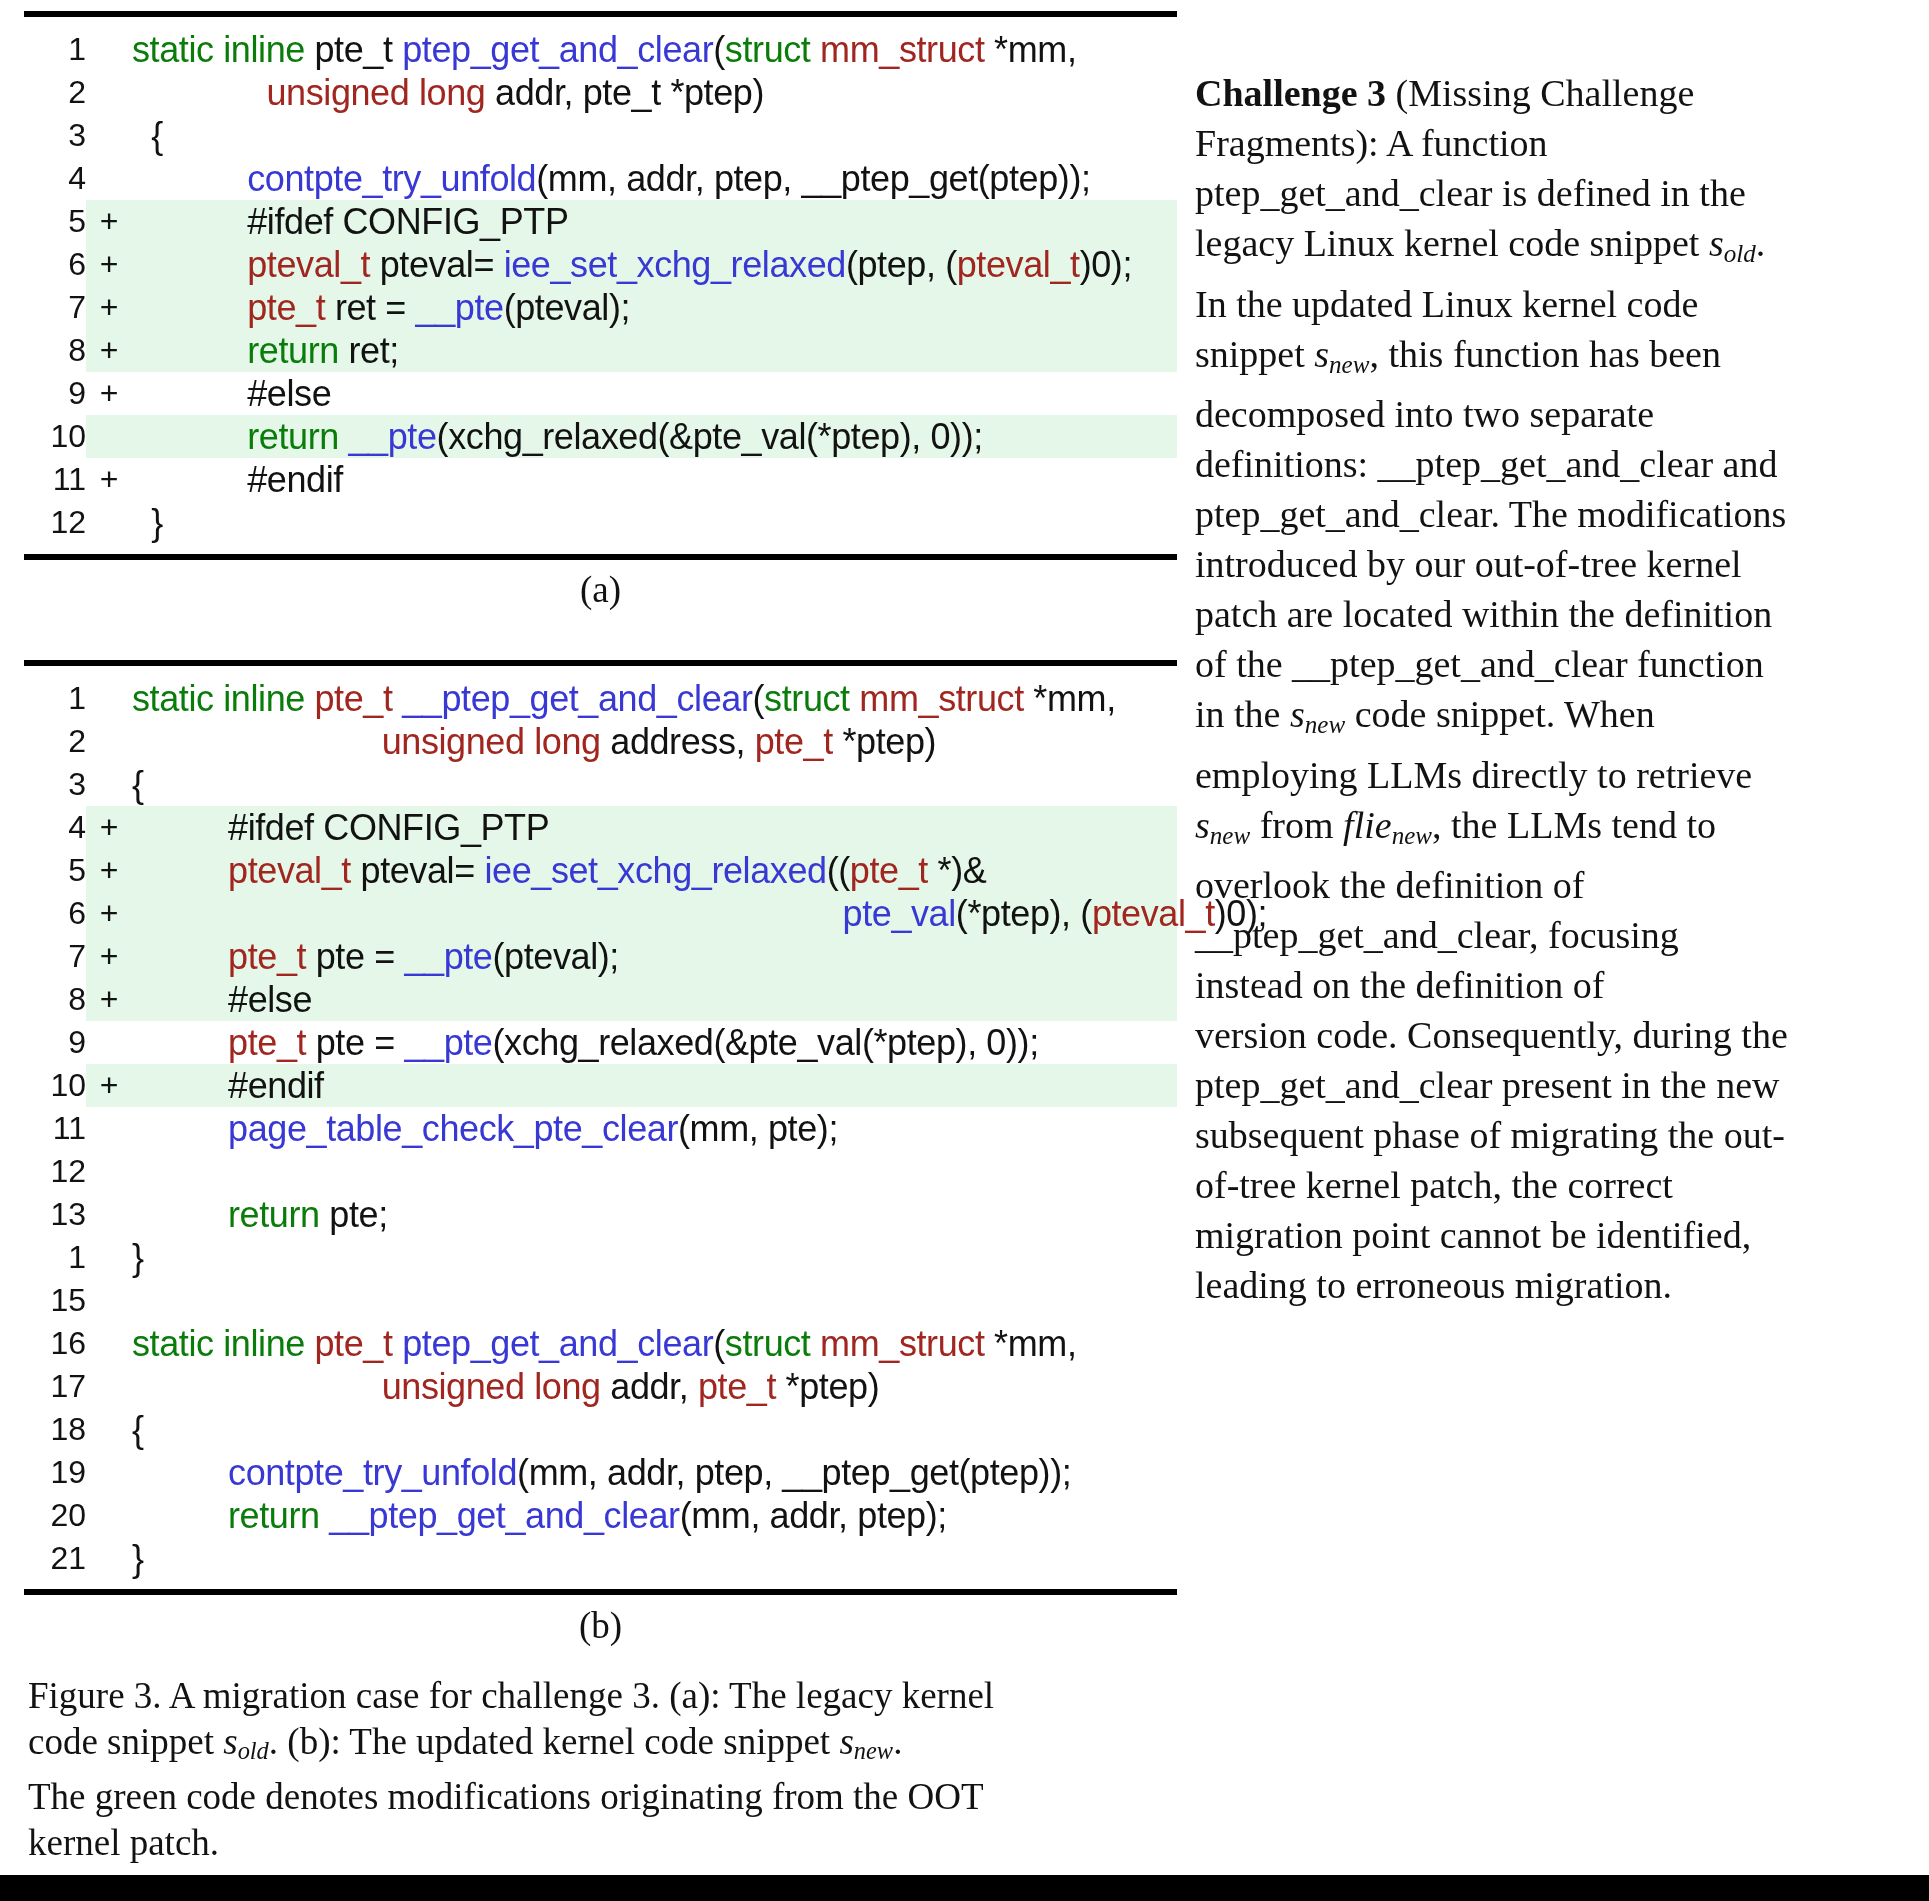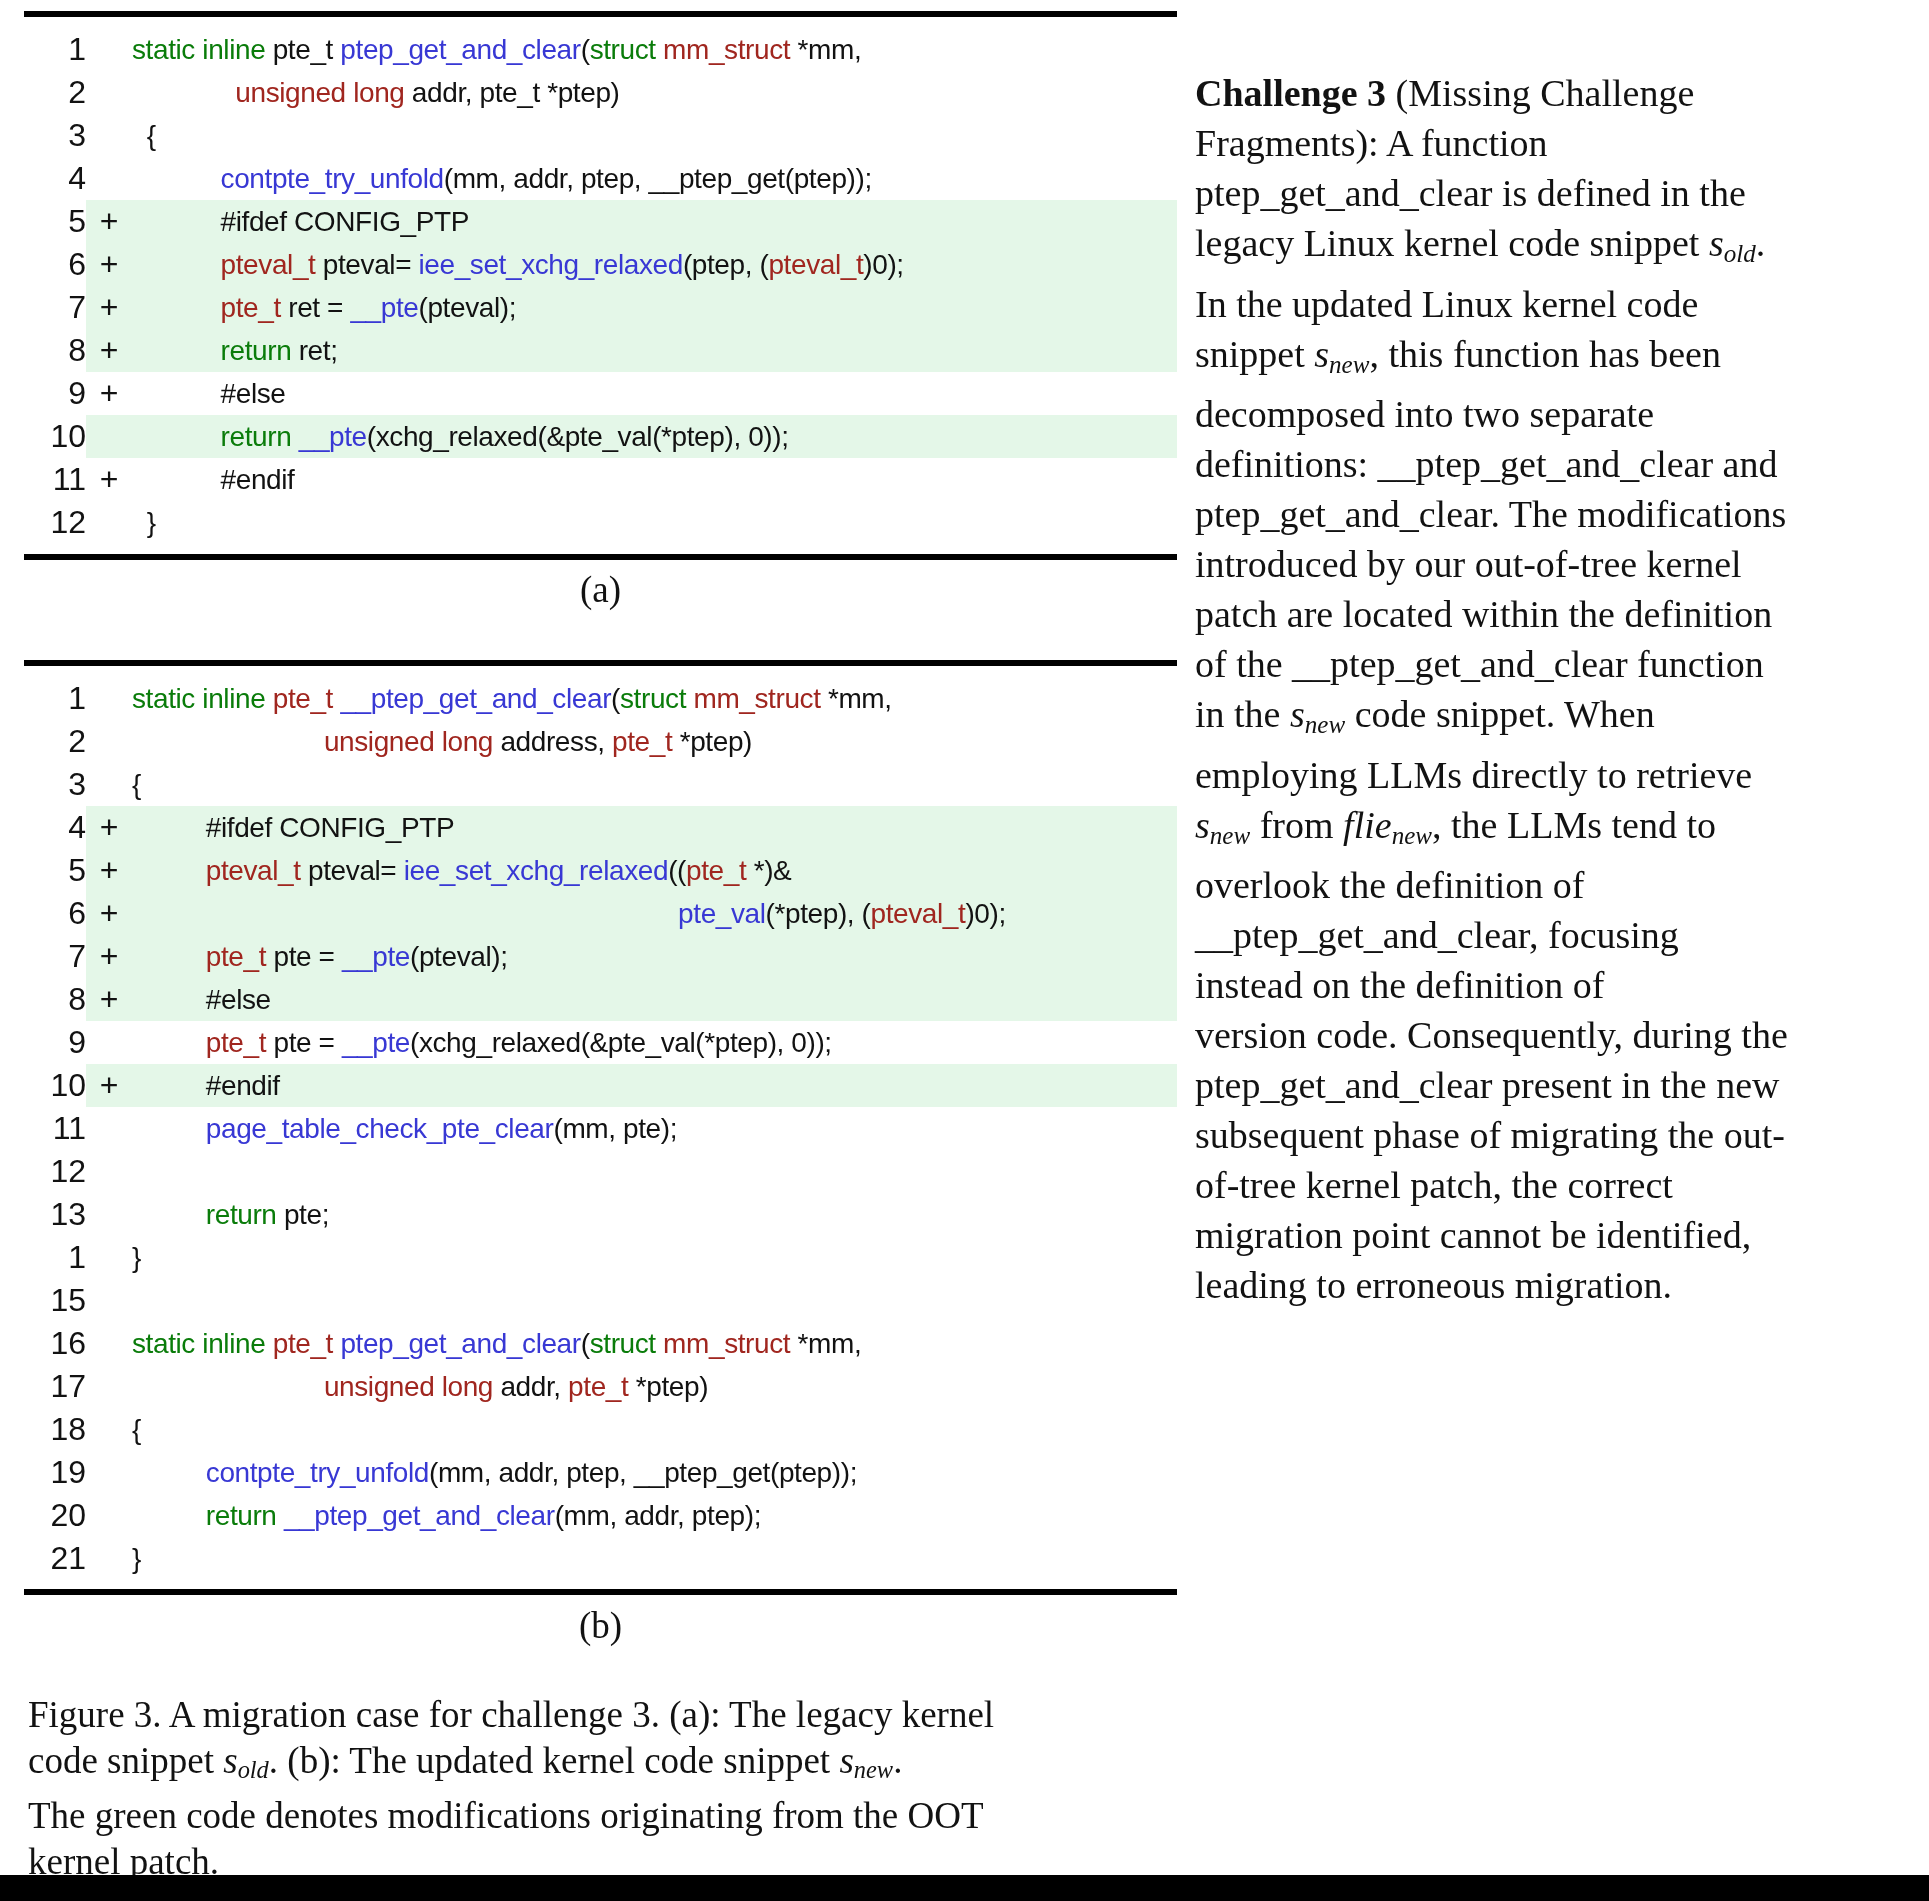--- a/index.html
+++ b/index.html
@@ -16,30 +16,30 @@
 
   .crow{display:flex;height:43px;line-height:43px;}
   .num{flex:none;width:62px;text-align:right;
        font-family:"Liberation Sans",sans-serif;font-size:32px;color:#121212;
        white-space:pre;}
   .rest{flex:1;display:flex;min-width:0;}
   .rest.hl{background:#e4f7e8;}
   .plus{flex:none;width:46px;text-align:center;
         font-family:"Liberation Sans",sans-serif;font-size:32px;color:#121212;}
   .ctext{flex:1;white-space:pre;font-family:"Liberation Sans",sans-serif;
-         font-size:28px;letter-spacing:-0.4px;}
+         font-size:36px;letter-spacing:-0.4px;}
   .k{color:#121212;}
   .g{color:#0a7c0a;}
   .b{color:#3838d4;}
   .r{color:#a0261f;}
 
   .panel-label{width:1153px;margin-left:24px;text-align:center;
                font-size:37px;line-height:48px;padding-top:6.4px;}
 
-  .caption{margin:42px 0 0 28px;width:1215px;}
+  .caption{margin:23px 0 0 28px;width:1215px;}
   .caption .pline{font-size:37px;line-height:46px;white-space:pre;}
 
   
   .right-col{position:absolute;left:1195px;top:68px;width:735px;}
   .right-col .pline{font-size:38px;line-height:50px;white-space:pre;}
 
   .t{font-style:normal;}
   .bold{font-weight:bold;}
   .math{font-style:italic;}
   .sub{font-style:italic;font-size:0.66em;vertical-align:-0.22em;}

